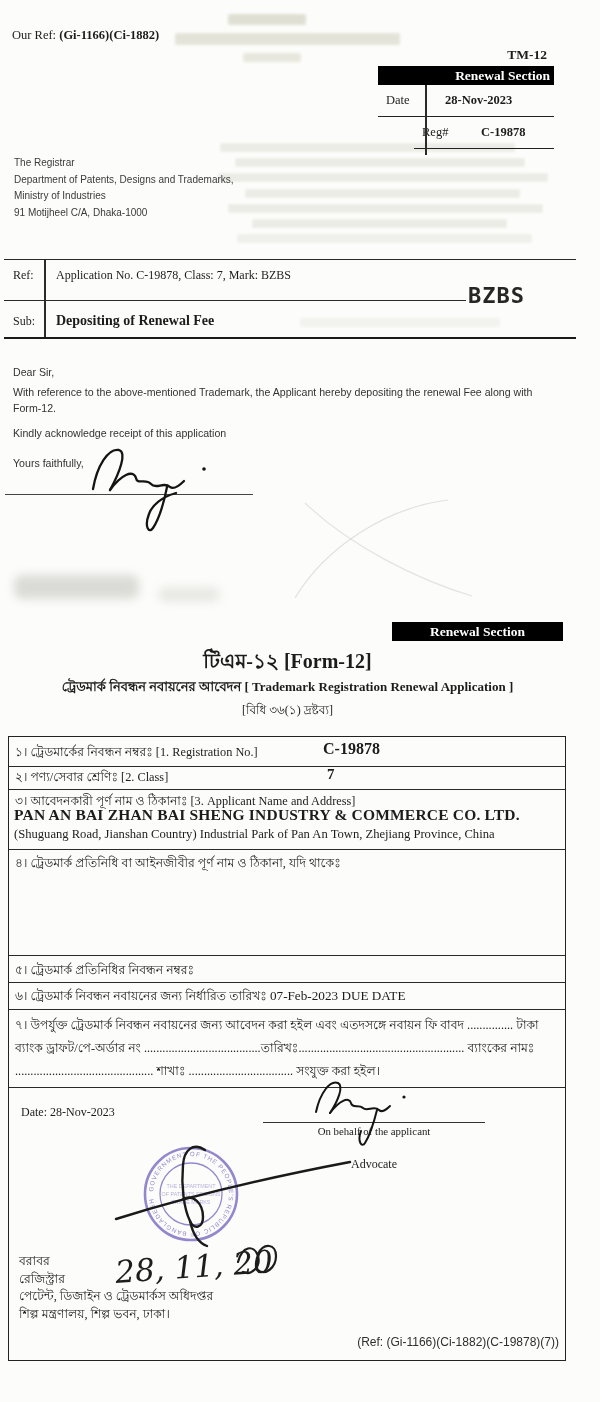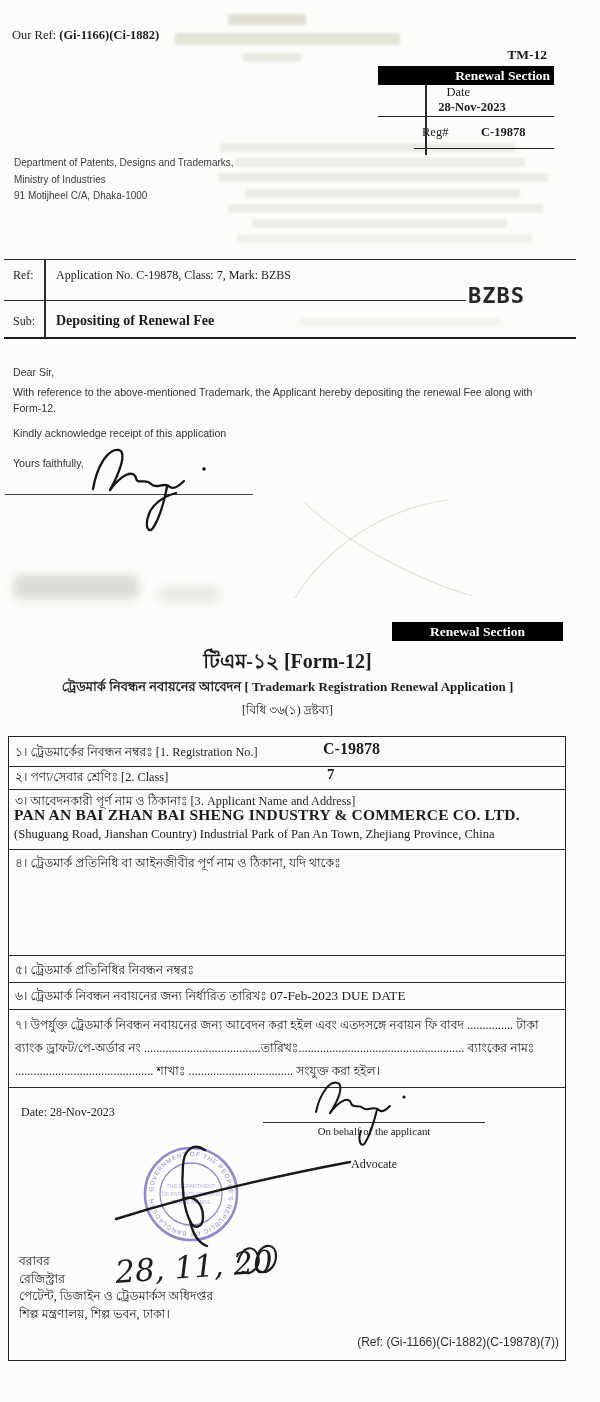--- a/index.html
+++ b/index.html
@@ -41,32 +41,33 @@
 
   <div class="abs serif" style="left:12px;top:28px;font-size:12.5px;">
     <span>Our Ref:</span>
     <span class="b">(Gi-1166)(Ci-1882)</span>
   </div>
 
   <div class="abs serif b" style="left:378px;top:47px;width:169px;text-align:right;font-size:13.5px;">TM-12</div>
 
   <div class="abs" style="left:378px;top:66px;width:176px;">
     <div class="banner serif" style="text-align:right;padding-right:4px;">Renewal Section</div>
-    <div class="serif" style="display:flex;height:31px;border-bottom:1.6px solid #222;align-items:center;font-size:12.5px;flex-direction:column;">
+    <div class="serif" style="display:flex;height:31px;border-bottom:1.6px solid #222;align-items:center;font-size:12.5px;">
       <span style="width:47px;padding-left:8px;">Date</span>
       <span style="padding-left:12px;font-weight:600;">28-Nov-2023</span>
     </div>
     <div class="serif" style="display:flex;height:31px;border-bottom:1.6px solid #222;align-items:center;font-size:12.5px;margin-left:36px;">
       <span style="width:47px;padding-left:8px;">Reg#</span>
       <span class="b" style="padding-left:12px;">C-19878</span>
     </div>
     <div class="abs vline" style="left:47px;top:19px;height:70px;"></div>
   </div>
 
   <div class="abs sans" style="left:14px;top:155px;font-size:10px;line-height:16.5px;color:#3a3a3a;">
+    <div>The Registrar</div>
     <div>Department of Patents, Designs and Trademarks,</div>
     <div>Ministry of Industries</div>
     <div>91 Motijheel C/A, Dhaka-1000</div>
   </div>
 
   <div class="abs hline" style="left:4px;top:259px;width:572px;"></div>
   <div class="abs vline" style="left:44px;top:259px;height:80px;"></div>
   <div class="abs serif" style="left:13px;top:268px;font-size:12px;">Ref:</div>
   <div class="abs serif" style="left:56px;top:268px;font-size:12px;">Application No. C-19878, Class: 7, Mark: BZBS</div>
   <div class="abs hline" style="left:4px;top:300px;width:462px;"></div>

